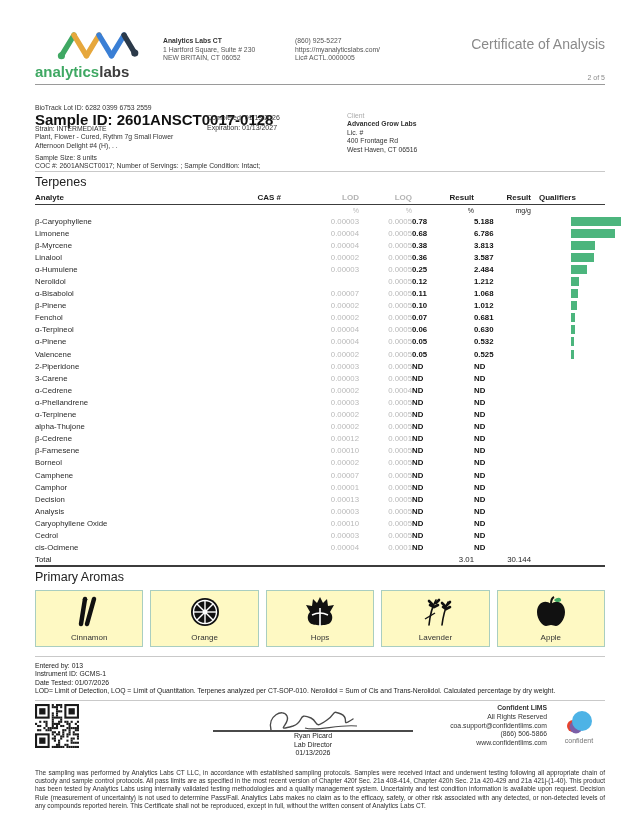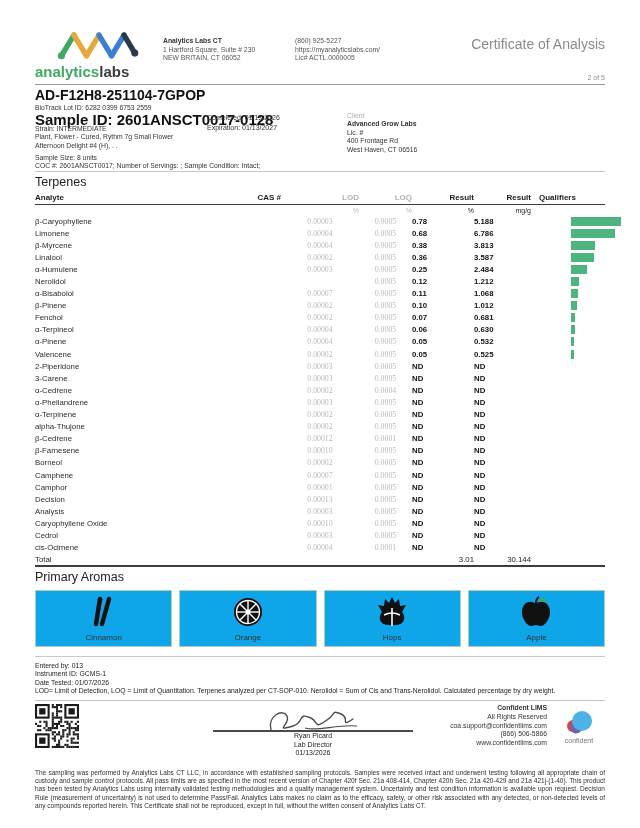--- a/index.html
+++ b/index.html
@@ -40,29 +40,29 @@
   .thead, .trow, .tunits, .ttotal { display:grid; grid-template-columns:212px 34px 78px 53px 62px 57px 1fr; align-items:center; }
   .thead { font-size:8px; font-weight:bold; border-bottom:1.5px solid #3c3c3c; padding-bottom:2px; }
   .thead .gray { color:#b3b3b3; }
   .thead .ql { padding-left:8px; }
   .tunits { font-size:7px; height:10px; }
   .tunits .gray { color:#b9b9b9; }
   .r { text-align:right; }
   .trow { height:12.1px; font-size:7.8px; }
   .c-analyte { color:#2a2a2a; }
   .c-cas { text-align:right; }
-  .c-lod, .c-loq { text-align:center; color:#b9b9b9;font-family:Liberation Serif, serif; }
+  .c-lod, .c-loq { text-align:right; color:#b9b9b9; }
   .c-res { color:#111; font-weight:bold; }
   .c-qual { height:9px; }
   .bar { height:9px; margin-left:40px; background:#4cb57d; }
   .ttotal { height:13px; font-size:7.8px; font-weight:normal; border-bottom:2px solid #3c3c3c; }
 
   
   .aroma-row { display:flex; gap:7px; margin-top:2px; }
-  .aroma-card { flex:1; height:57px; border:1px solid #a9cec0; background:#0ea5e9; display:flex; flex-direction:column; align-items:center; justify-content:flex-end; padding-bottom:4px; }
+  .aroma-card { flex:1; height:57px; border:1px solid #a9cec0; background:#fef9c3; display:flex; flex-direction:column; align-items:center; justify-content:flex-end; padding-bottom:4px; }
   .aroma-icon { flex:1; display:flex; align-items:center; justify-content:center; }
   .aroma-label { font-size:8px; color:#333; }
 
   
   .foot-notes { font-size:6.8px; line-height:8.6px; color:#222; padding:5px 0 4px 0; }
   .sig-row { display:flex; align-items:flex-start; padding-top:3px; height:62px; }
   .qr-box { width:44px; height:44px; }
   .sig-center { flex:1; display:flex; flex-direction:column; align-items:center; margin-left:120px; }
   .sig-line { width:200px; border-top:2px solid #4a4a4a; margin-top:-8px; }
   .sig-name { font-size:7px; line-height:8.6px; color:#222; text-align:center; }
@@ -104,21 +104,20 @@
       <div>Lic# ACTL.0000005</div>
     </div>
     <div class="cert-block">
       <div class="cert-title">Certificate of Analysis</div>
       <div class="page-num">2 of 5</div>
     </div>
   </div>
   <div class="rule"></div>
 
   <div class="sample">
-    <div class="batch">AD-F12H8-251104-7GPOP</div>
     <div class="biotrack">BioTrack Lot ID: 6282 0399 6753 2559</div>
     <div class="sample-id">Sample ID: 2601ANSCT0017-0128</div>
     <div class="dates">
       <div>Completed: 01/13/2026</div>
       <div>Expiration: 01/13/2027</div>
     </div>
     <div class="strain-lines">
       <div>Strain: INTERMEDIATE</div>
       <div>Plant, Flower - Cured, Rythm 7g Small Flower</div>
       <div>Afternoon Delight #4 (H), . .</div>
@@ -476,20 +475,42 @@
       </div>
       <div class="aroma-card">
         <div class="aroma-icon">
           <svg width="34" height="34" viewBox="0 0 34 34">
             <path d="M17,2 l3,6 4,-4 1,7 6,-1 -4,7 c3,3 3,8 0,11 -3,3 -17,3 -20,0 -3,-3 -3,-8 0,-11 l-4,-7 6,1 1,-7 4,4 z" fill="#111"></path>
             <path d="M17,13 v18" stroke="#fff" stroke-width="1.6"></path>
             <path d="M9,20 q8,-4 16,0" stroke="#fff" stroke-width="1.4" fill="none"></path>
           </svg>
         </div>
         <div class="aroma-label">Hops</div>
+      </div>
+      <div class="aroma-card">
+        <div class="aroma-icon">
+          <svg width="40" height="34" viewBox="0 0 40 34">
+            <g stroke="#111" stroke-width="1.6" stroke-linecap="round">
+              <path d="M14,30 C15,20 17,12 21,5" fill="none"></path>
+              <path d="M27,30 C28,22 30,14 33,7" fill="none"></path>
+            </g>
+            <g stroke="#111" stroke-width="2.6" stroke-linecap="round">
+              <line x1="17" y1="9" x2="14" y2="6"></line>
+              <line x1="19" y1="12" x2="15" y2="10"></line>
+              <line x1="21" y1="8" x2="24" y2="5"></line>
+              <line x1="19" y1="12" x2="23" y2="10"></line>
+              <line x1="30" y1="11" x2="27" y2="8"></line>
+              <line x1="31" y1="14" x2="28" y2="12"></line>
+              <line x1="32" y1="10" x2="35" y2="7"></line>
+              <line x1="31" y1="14" x2="35" y2="12"></line>
+            </g>
+            <line x1="10" y1="24" x2="20" y2="18" stroke="#111" stroke-width="1.4"></line>
+          </svg>
+        </div>
+        <div class="aroma-label">Lavender</div>
       </div>
       <div class="aroma-card">
         <div class="aroma-icon">
           <svg width="34" height="34" viewBox="0 0 34 34">
             <path d="M17,9 C11,4 3,8 3,17 c0,8 6,14 9,14 2,0 3,-1 5,-1 2,0 3,1 5,1 3,0 9,-6 9,-14 0,-9 -8,-13 -14,-8 z" fill="#111"></path>
             <path d="M17,9 C17,5 18,3 20,2" stroke="#111" stroke-width="2" fill="none"></path>
             <path d="M20,5 c4,-4 8,-2 7,1 -3,2 -6,1 -7,-1 z" fill="#3fa863"></path>
           </svg>
         </div>
         <div class="aroma-label">Apple</div>

